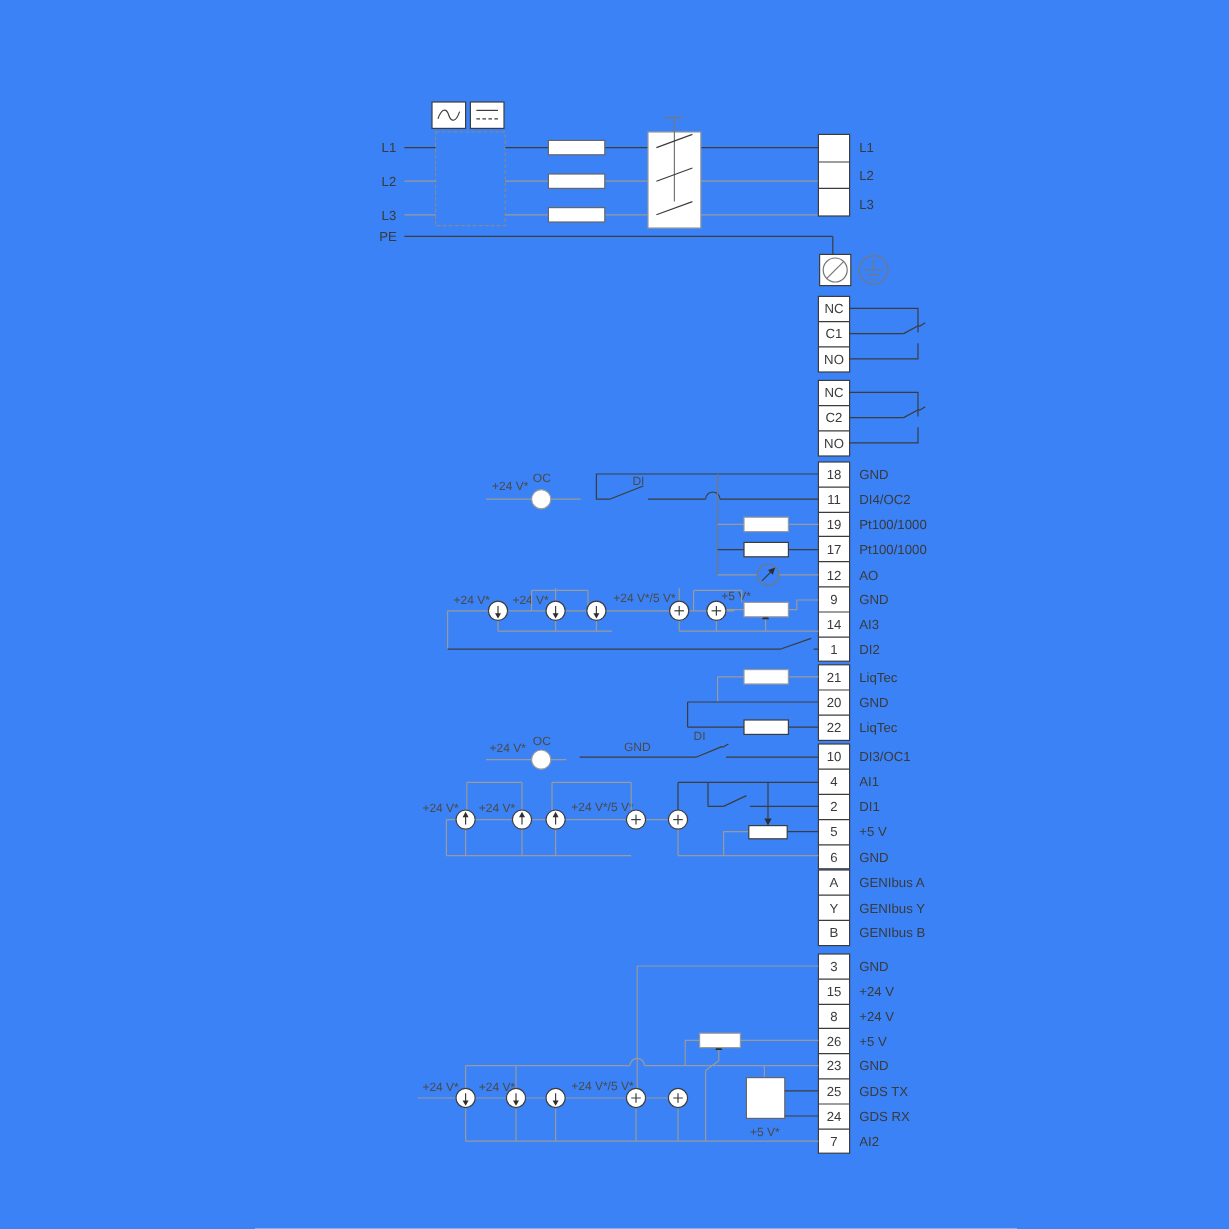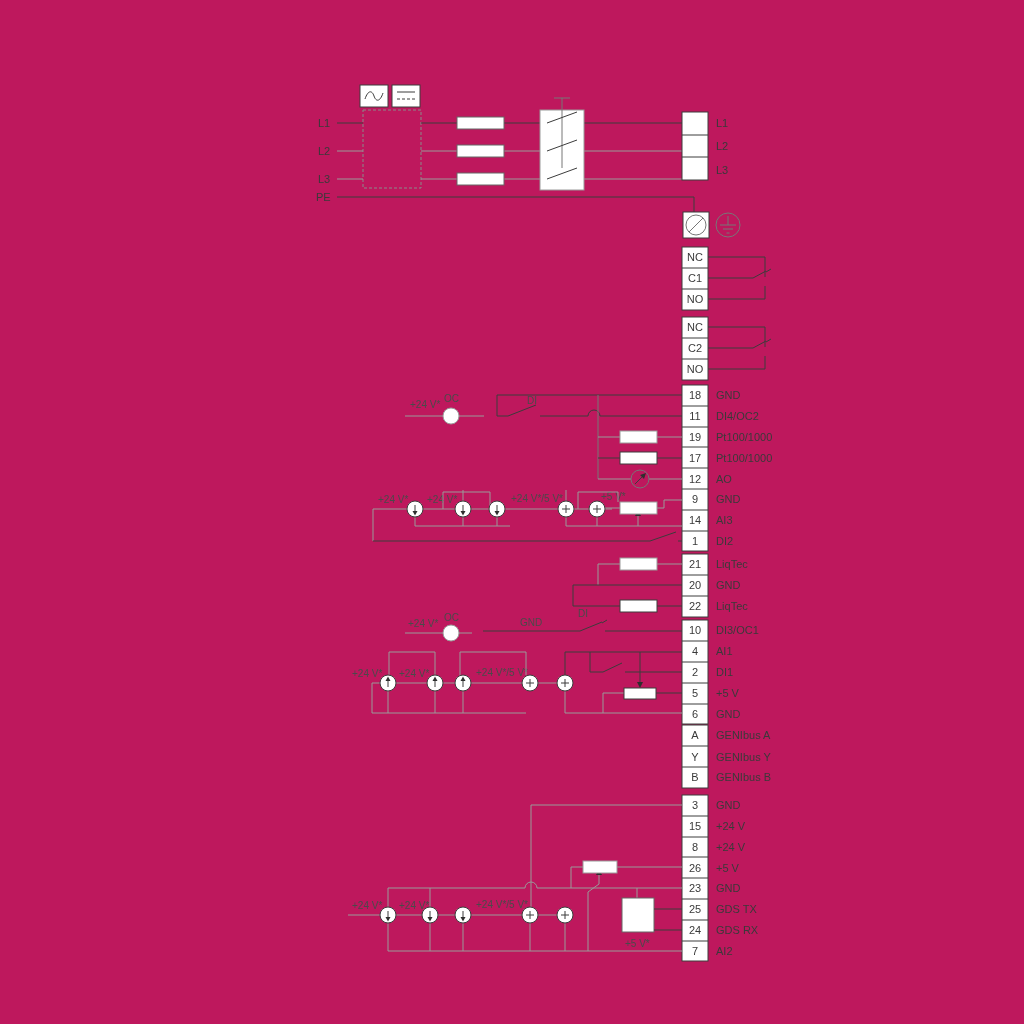--- a/index.html
+++ b/index.html
@@ -1,16 +1,16 @@
 <!DOCTYPE html>
 <html><head>
 <meta charset="utf-8">
 <style>
   html,body{margin:0;padding:0;background:#ffffff;}
-  .stage{width:1024px;height:1024px;position:relative;background:#be185d;}
+  .stage{width:1024px;height:1024px;position:relative;background:#3b82f6;}
   svg{display:block;}
   text{font-family:"Liberation Sans","DejaVu Sans",sans-serif;fill:#3a3a3a;}
   .t11{font-size:11px;}
   .t10{font-size:10px;fill:#4a4a4a;}
   .mid{text-anchor:middle;}
   .wd{stroke:#3c3c3c;stroke-width:1;fill:none;}
   .wg{stroke:#9a9a9a;stroke-width:1;fill:none;}
   .wm{stroke:#777777;stroke-width:1;fill:none;}
   .boxd{stroke:#3c3c3c;fill:#ffffff;stroke-width:1;}
   .boxg{stroke:#9a9a9a;fill:#ffffff;stroke-width:1;}

